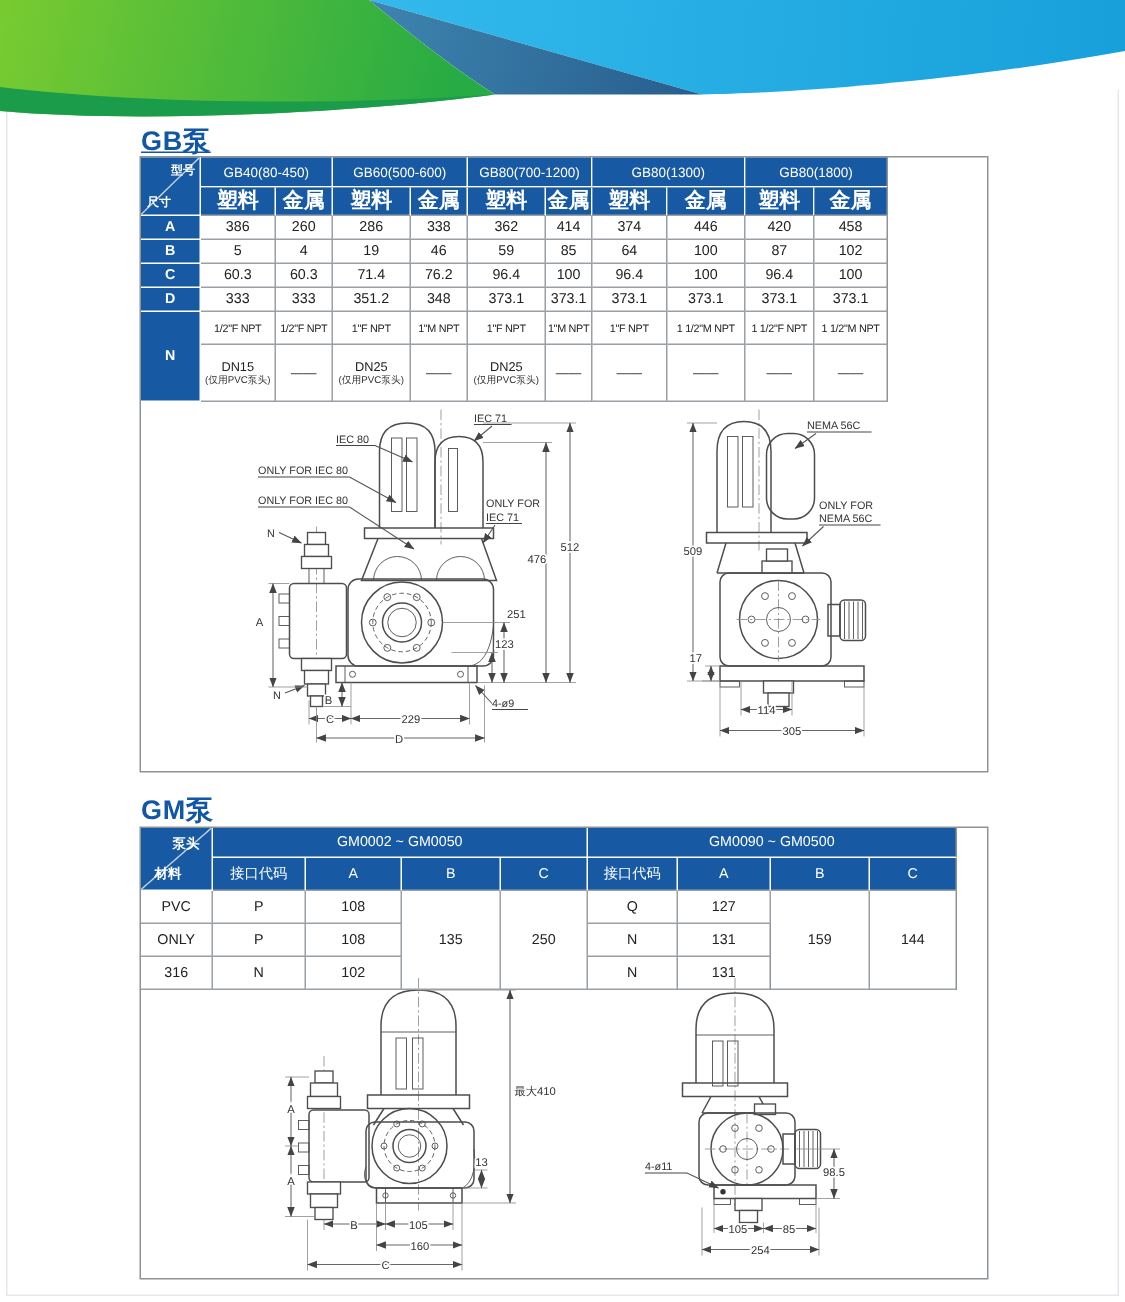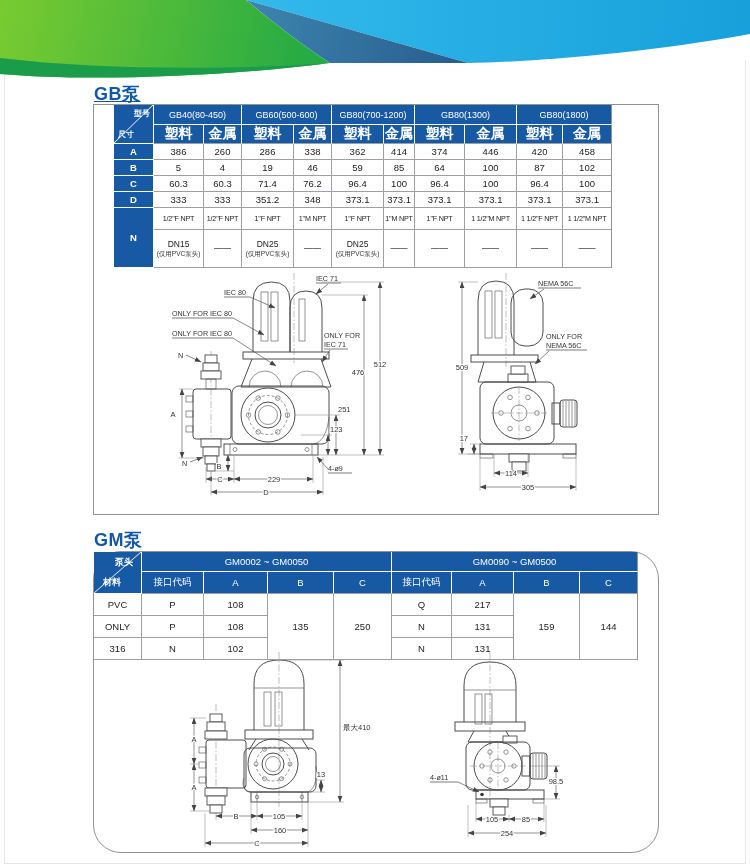--- a/index.html
+++ b/index.html
@@ -6,28 +6,28 @@
   .page{position:relative;width:750px;height:868px;background:#fff;overflow:hidden;
         font-family:"Liberation Sans","DejaVu Sans",sans-serif;}
   .frame{position:absolute;left:4px;right:4px;top:60px;bottom:4px;
          border:1px solid #e4e8ec;border-top:none;pointer-events:none;}
   .banner{position:absolute;top:0;left:0;width:750px;height:96px;}
   .sec-title{position:absolute;font-size:18px;font-weight:bold;color:#1157a6;letter-spacing:.5px;}
   #gb-title{left:94px;top:82px;text-decoration:underline;}
   #gm-title{left:94px;top:528px;}
   .box{position:absolute;border:1px solid #8e9398;background:#fff;}
   #gb-box{left:93px;top:104px;width:564px;height:409px;}
-  #gm-box{left:93px;top:551px;width:564px;height:300px;border-radius:28px;}
+  #gm-box{left:93px;top:551px;width:564px;height:300px;}
   table{border-collapse:separate;border-spacing:0;table-layout:fixed;position:relative;z-index:2;}
   th,td{box-sizing:border-box;border-right:1px solid #9aa0a6;border-bottom:1px solid #9aa0a6;
         text-align:center;vertical-align:middle;padding:0;overflow:hidden;}
   .blue{background:#175aa3;color:#fff;border-right:1px solid #fff;border-bottom:1px solid #fff;}
   tr>*:last-child{border-right-color:#8e9398;}
   .subhead th{border-bottom-color:#9aa0a6;}
-  .gb-t{width:498px;font-size:9.5px;color:#222;margin-left:20px;}
+  .gb-t{width:498px;font-size:9.5px;color:#222;}
   .gb-t thead tr:first-child th{height:20px;font-size:9px;font-weight:normal;}
   .gb-t thead tr.subhead th{height:16px;font-size:14px;font-weight:bold;}
   .gb-t tbody tr{height:16px;}
   .gb-t tr.npt{height:22px;}
   .gb-t tr.npt td{font-size:7.2px;letter-spacing:-.2px;}
   .gb-t tr.dn{height:38px;}
   .gb-t tr.dn td{font-size:8.5px;line-height:1.1;}
   .gb-t .note{display:block;font-size:6.5px;color:#333;}
   .rowlab{font-weight:bold;font-size:9.5px;}
   .gm-t{width:544px;font-size:9.5px;color:#222;}
@@ -415,21 +415,21 @@
         </tr>
       </thead>
       <tbody>
         <tr>
           <td>PVC</td>
           <td>P</td>
           <td>108</td>
           <td rowspan="3">135</td>
           <td rowspan="3">250</td>
           <td>Q</td>
-          <td>217</td>
+          <td>127</td>
           <td rowspan="3">159</td>
           <td rowspan="3">144</td>
         </tr>
         <tr>
           <td>ONLY</td>
           <td>P</td>
           <td>108</td>
           <td>N</td>
           <td>131</td>
         </tr>

